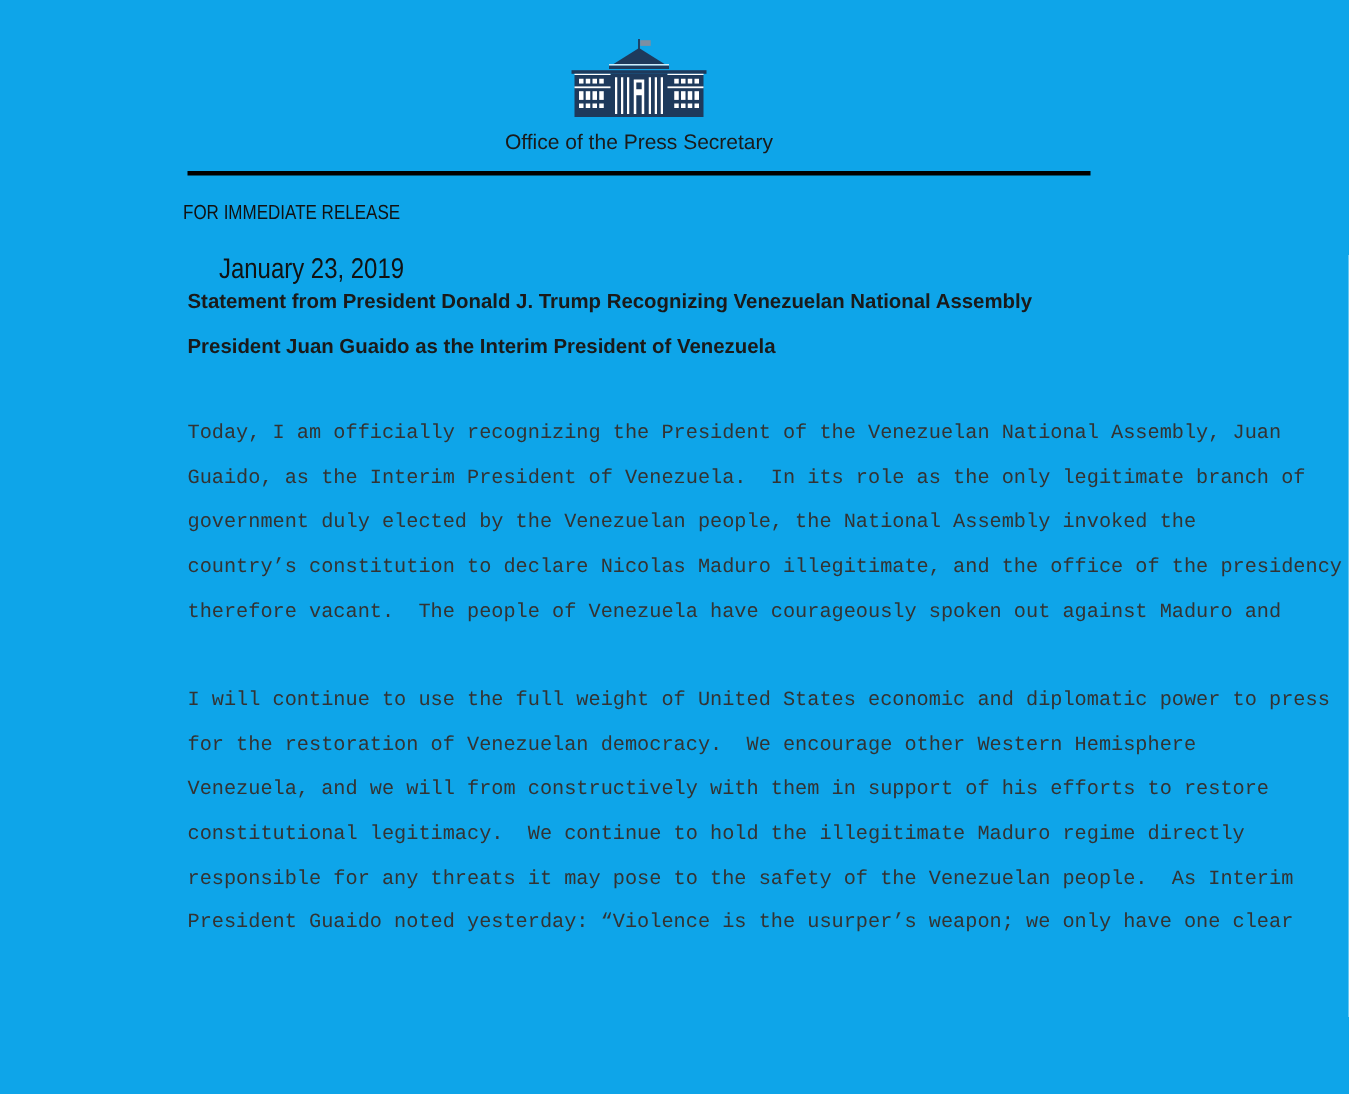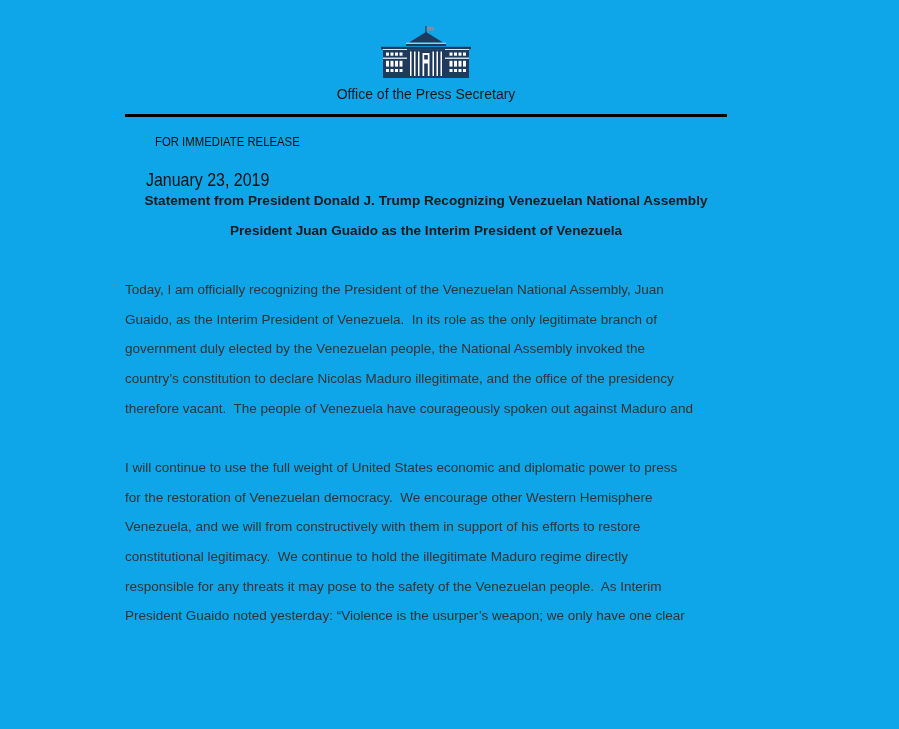--- a/index.html
+++ b/index.html
@@ -28,57 +28,57 @@
     color: #1a1a1a;
   }
   .rule {
     position: absolute;
     left: 125px; top: 114px;
     width: 602px; height: 3px;
     background: #000000;
   }
   .release-line {
     position: absolute;
-    left: 140px; top: 119px;
+    left: 107px; top: 119px;
     font-size: 13.5px;
     color: #111111;
     white-space: pre;
   }
   .date-line {
     position: absolute;
     left: 125px; top: 147px;
     font-size: 19px;
     color: #111111;
     white-space: pre;
   }
   .condensed {
     display: inline-block;
     transform: scaleX(0.84);
     transform-origin: 0 50%;
   }
   .doc-title {
     position: absolute;
     left: 125px; top: 186px;
     width: 602px;
-    text-align: center;
+    text-align: left;
     font-size: 13.6px;
     font-weight: bold;
     line-height: 29.7px;
     color: #1a1a1a;
     margin: 0;
   }
   .doc-body {
     position: absolute;
     left: 125px; top: 275px;
     width: 610px;
     font-size: 13.5px;
     line-height: 29.66px;
     color: #333333;
   }
-  .doc-body .para { margin: 0 0 29.66px 0; }
+  .doc-body .para { margin: 0 0 29.66px 0; font-family: Liberation Mono, monospace; }
   .doc-body .line { white-space: pre; }
 </style>
 </head>
 <body>
 
 <div class="page">
 
   <div class="logo-wrap">
     <span>
       <svg width="100" height="52" viewBox="0 0 100 52" xmlns="http://www.w3.org/2000/svg">

